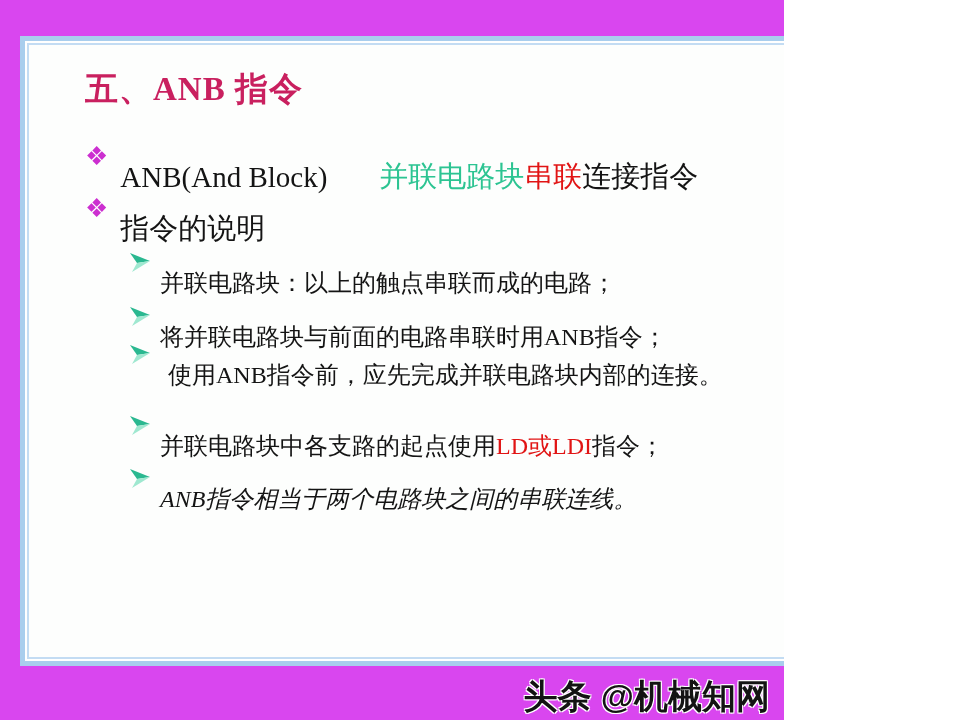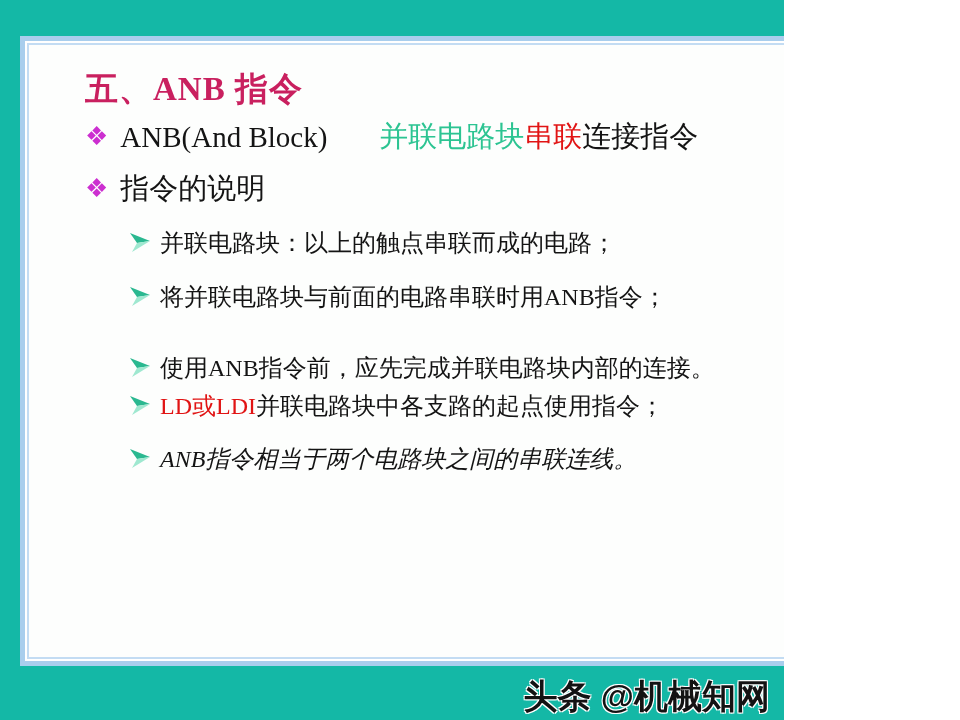--- a/index.html
+++ b/index.html
@@ -5,21 +5,21 @@
   html, body {
     margin: 0;
     padding: 0;
     background: #ffffff;
     font-family: "Liberation Serif", "DejaVu Serif", serif;
   }
   .page {
     position: relative;
     width: 784px;
     height: 720px;
-    background: #14b8a6;
+    background: #d946ef;
     overflow: hidden;
     text-align: right;
   }
   
   .slide-frame {
     position: absolute;
     left: 20px;
     top: 36px;
     width: 920px;
     height: 630px;
@@ -67,21 +67,21 @@
     font-size: 24px;
     display: flex;
     align-items: center;
   }
   .arrow-bullet {
     margin-right: 8px;
     flex: 0 0 auto;
     display: inline-block;
     line-height: 0;
   }
-  .seg { white-space: pre; }
+  .seg { white-space: pre; margin-top: 40px; }
   .c-black { color: #141414; }
   .c-red   { color: #e11414; }
   .c-teal  { color: #2cc492; }
   .gap-wide { display: inline-block; width: 52px; }
   .watermark {
     position: absolute;
     right: 14px;
     top: 674px;
     font-size: 34px;
     font-weight: 700;
@@ -131,39 +131,39 @@
       <div class="line sub-line" style="top:236px;">
         <span class="arrow-bullet">
           <svg width="24" height="24" viewBox="0 0 24 24">
             <polygon points="2,2 22,10 9,12" fill="#2ab890"></polygon>
             <polygon points="4,21 22,10 9,12" fill="#9fe8d0"></polygon>
           </svg>
         </span>
         <span class="seg c-black">将并联电路块与前面的电路串联时用ANB指令；</span>
       </div>
 
-      <div class="line sub-line" style="top:307px;">
+      <div class="line sub-line" style="top:274px;gap:8px;">
         <span class="arrow-bullet">
           <svg width="24" height="24" viewBox="0 0 24 24">
             <polygon points="2,2 22,10 9,12" fill="#2ab890"></polygon>
             <polygon points="4,21 22,10 9,12" fill="#9fe8d0"></polygon>
           </svg>
         </span>
         <span class="seg c-black">使用ANB指令前，应先完成并联电路块内部的连接。</span>
       </div>
 
       <div class="line sub-line" style="top:345px;">
         <span class="arrow-bullet">
           <svg width="24" height="24" viewBox="0 0 24 24">
             <polygon points="2,2 22,10 9,12" fill="#2ab890"></polygon>
             <polygon points="4,21 22,10 9,12" fill="#9fe8d0"></polygon>
           </svg>
         </span>
+        <span class="seg c-black">并联电路块中各支路的起点使用</span>
         <span class="seg c-red">LD或LDI</span>
-        <span class="seg c-black">并联电路块中各支路的起点使用</span>
         <span class="seg c-black">指令；</span>
       </div>
 
       <div class="line sub-line" style="top:398px;font-style:italic;">
         <span class="arrow-bullet">
           <svg width="24" height="24" viewBox="0 0 24 24">
             <polygon points="2,2 22,10 9,12" fill="#2ab890"></polygon>
             <polygon points="4,21 22,10 9,12" fill="#9fe8d0"></polygon>
           </svg>
         </span>

